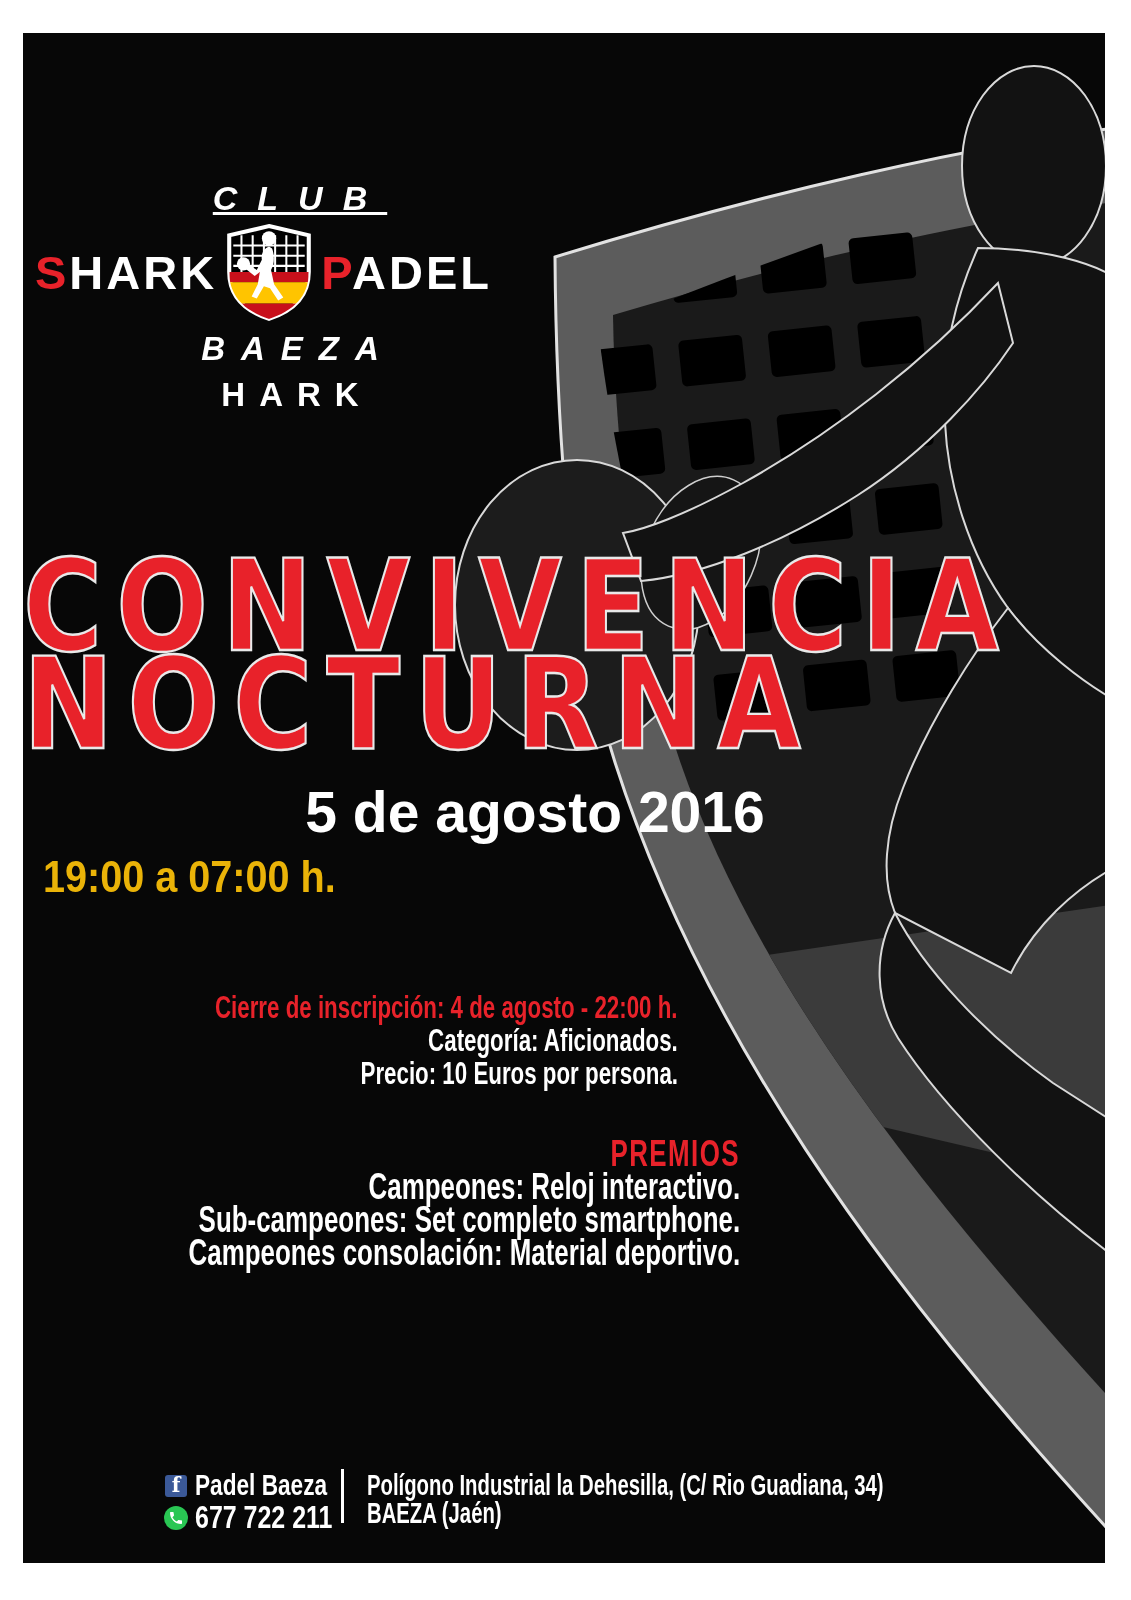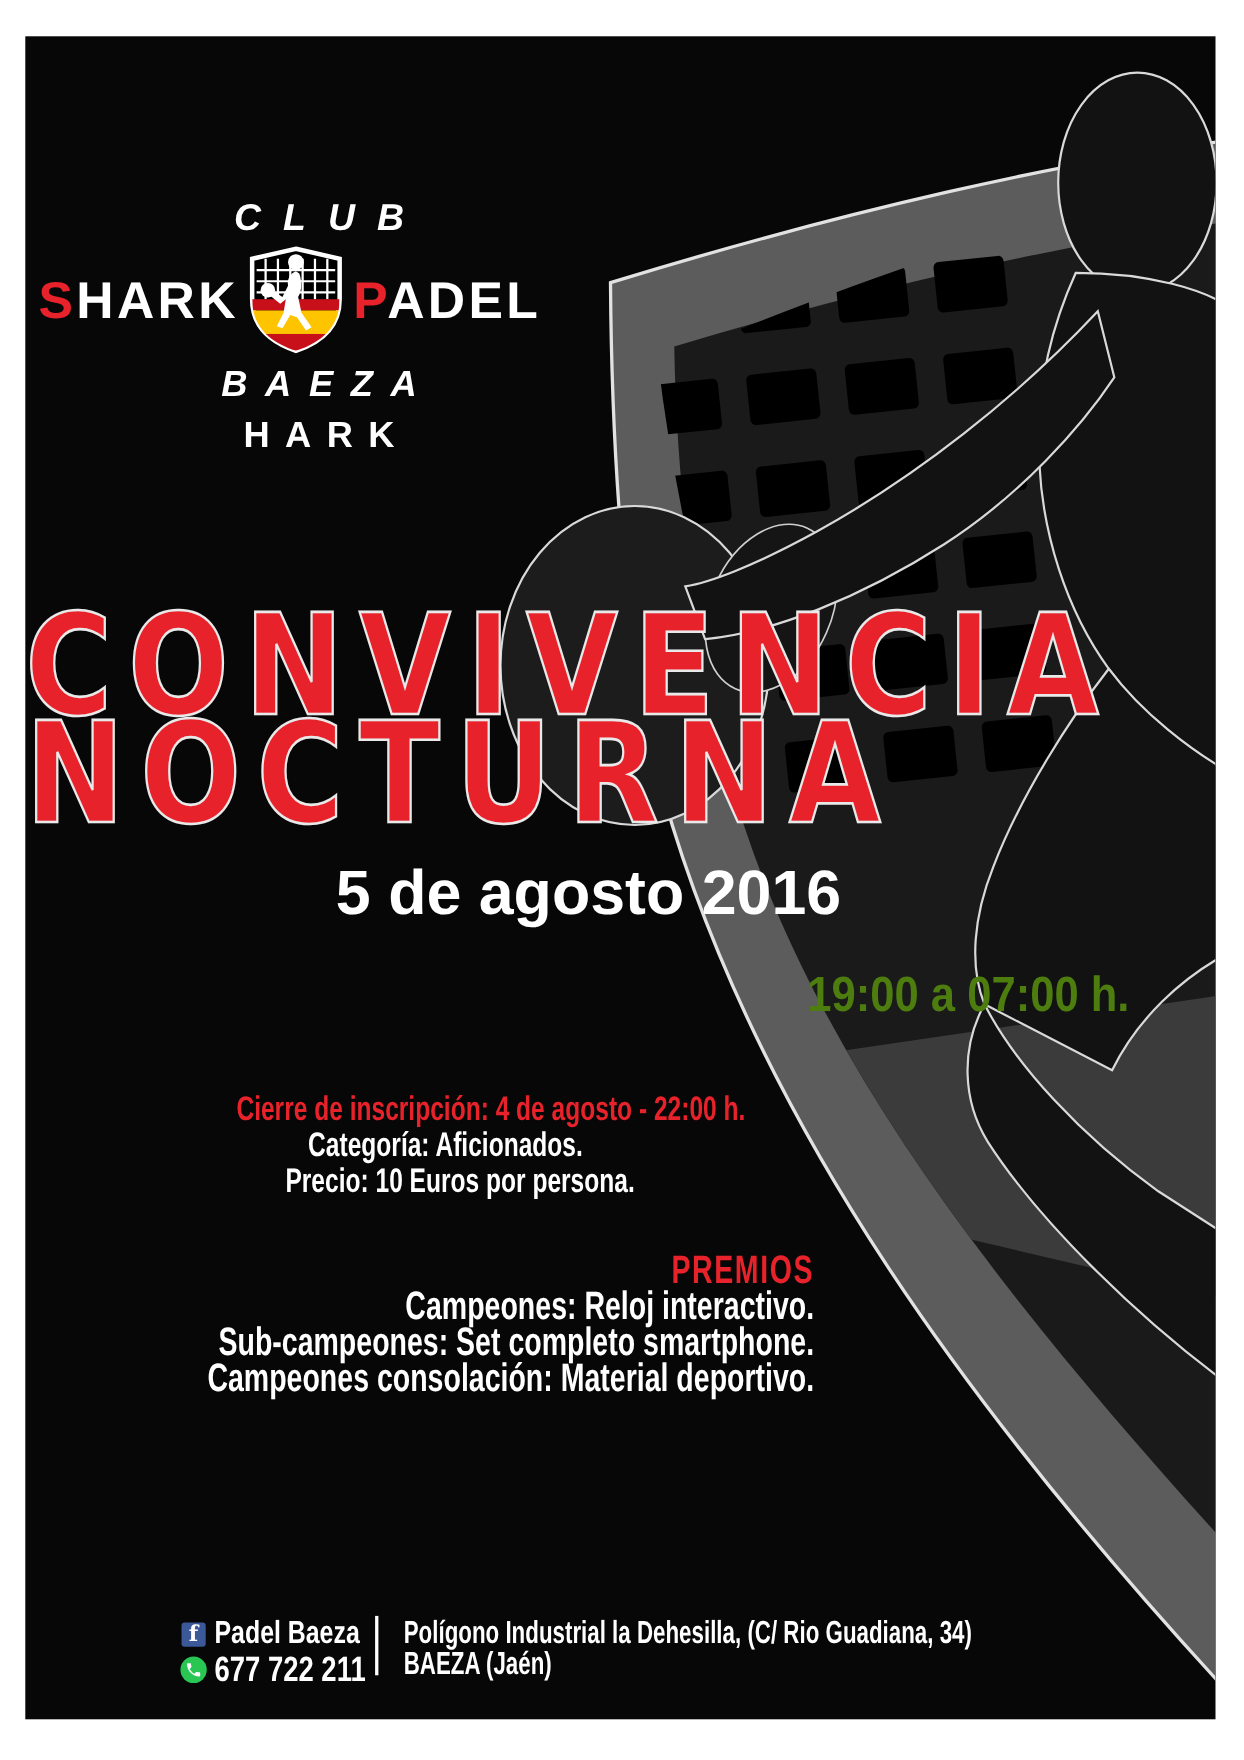--- a/index.html
+++ b/index.html
@@ -8,46 +8,46 @@
     font-family:"Liberation Sans",sans-serif;overflow:hidden;
   }
   .poster{
     position:absolute;left:23px;top:33px;width:1082px;height:1530px;
     background:#070707;overflow:hidden;
   }
   .bg-art{position:absolute;left:0;top:0;width:1082px;height:1530px;}
 
   
   .logo-area{position:absolute;left:12px;top:146px;width:510px;text-align:center;color:#fff;}
-  .logo-club{font-size:34px;font-weight:bold;font-style:italic;letter-spacing:20px;padding-left:20px;}
+  .logo-club{font-size:34px;font-weight:bold;font-style:italic;letter-spacing:20px;padding-left:20px;text-decoration:underline;}
   .logo-mainrow{display:flex;justify-content:flex-start;align-items:center;margin-top:2px;height:104px;}
   .logo-word{font-size:47px;font-weight:bold;letter-spacing:3px;white-space:nowrap;}
   .logo-word .initial{color:#e8222a;}
   .club-shield{width:92px;height:102px;margin:0 6px;flex:0 0 auto;}
   .logo-indoor{font-size:33px;font-weight:bold;font-style:italic;letter-spacing:16px;margin-top:6px;padding-left:16px;}
   .logo-baeza{font-size:33px;font-weight:bold;letter-spacing:14px;margin-top:8px;padding-left:14px;}
 
   
   .title-area{position:absolute;left:0;top:516px;width:1038px;}
   .title-line{
     display:block;font-family:"DejaVu Sans",sans-serif;font-weight:bold;
     font-size:108px;line-height:98px;letter-spacing:14px;color:#e8222a;
     -webkit-text-stroke:2px #e9e9e9;transform:scaleY(1.18);transform-origin:50% 0;
     white-space:nowrap;
   }
 
   
   .date-line{position:absolute;left:0;top:746px;width:1024px;text-align:center;
     color:#fff;font-weight:bold;font-size:57px;white-space:nowrap;}
-  .time-line{position:absolute;left:0;top:818px;width:1024px;text-align:right;
-    color:#4d7c0f;font-weight:bold;font-size:45px;white-space:nowrap;margin-top:27px;}
+  .time-line{position:absolute;left:0;top:818px;width:1024px;text-align:left;
+    color:#eab308;font-weight:bold;font-size:45px;white-space:nowrap;}
   .sx88{display:inline-block;transform:scaleX(.88);transform-origin:50% 50%;}
 
   
-  .registration{position:absolute;right:427px;top:958px;text-align:center;
+  .registration{position:absolute;right:427px;top:958px;text-align:right;
     font-weight:bold;font-size:31px;line-height:33px;color:#fff;white-space:nowrap;}
   .prizes{position:absolute;right:365px;top:1104px;text-align:right;
     font-weight:bold;font-size:36px;line-height:33px;color:#fff;white-space:nowrap;}
   .red-text{color:#e8222a;}
   .cond-r{display:inline-block;transform:scaleX(.72);transform-origin:100% 50%;}
 
   
   .footer-contact{position:absolute;left:142px;top:1438px;color:#fff;}
   .contact-row{display:flex;align-items:center;height:29px;}
   .fb-icon{width:22px;height:22px;background:#3b5998;border-radius:3px;color:#fff;

